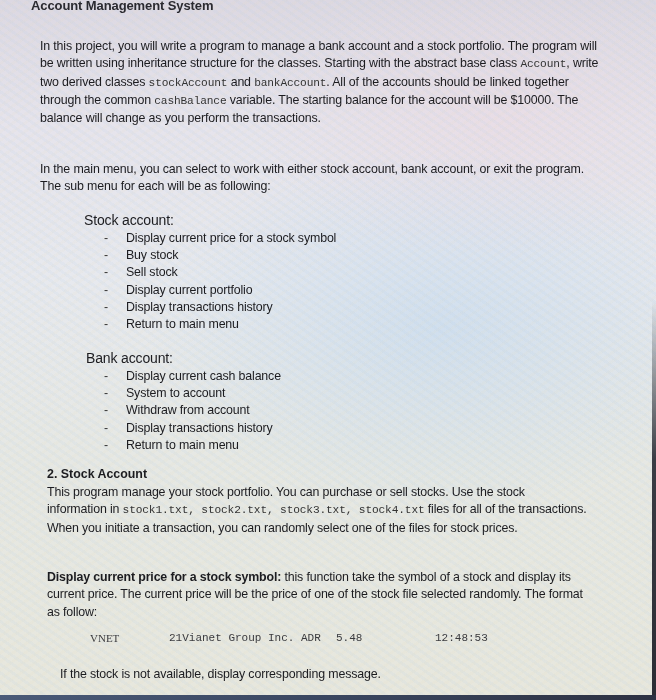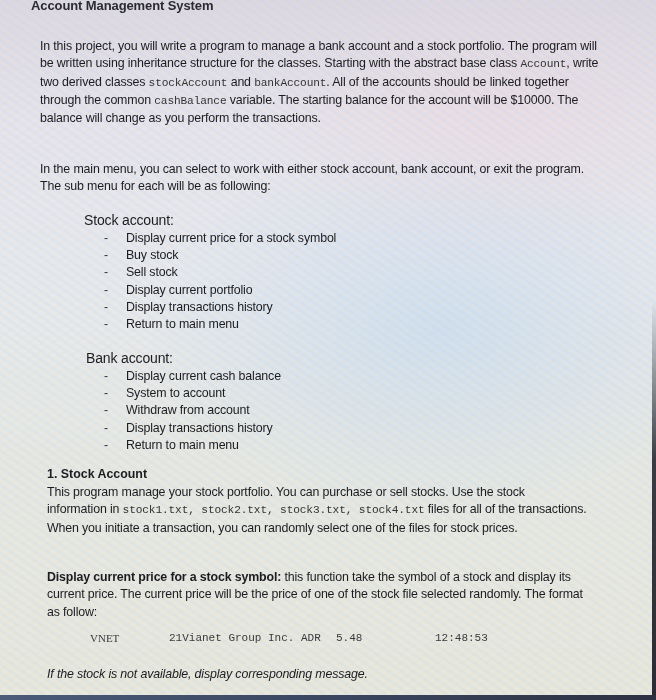--- a/index.html
+++ b/index.html
@@ -121,21 +121,21 @@
       font-family: "Liberation Mono", monospace;
       font-size: 11px;
       color: #3a3a3e;
       text-align: center;
     }
     .format-row span { position: absolute; top: 0; white-space: pre; }
     .fr-symbol { left: 43px; font-family: "Liberation Serif", serif; font-size: 11px; }
     .fr-name { left: 122px; }
     .fr-price { left: 280px; margin-left: 9px; }
     .fr-time { left: 343px; margin-left: 45px; }
-    .unavail { left: 47px; top: 666px; width: 540px; font-style: italic; }
+    .unavail { left: 60px; top: 666px; width: 540px; }
   </style>
 </head>
 <body>
 
 <div class="moire"></div>
 
 <div class="page">
 
   <div class="title">Account Management System</div>
 
@@ -155,21 +155,21 @@
 
   <div class="submenu-heading" style="left:86px; top:350px;">Bank account:</div>
   <ul class="menu-list" style="left:104px; top:368px;">
     <li><span class="dash">-</span><span>Display current cash balance</span></li>
     <li><span class="dash">-</span><span>System to account</span></li>
     <li><span class="dash">-</span><span>Withdraw from account</span></li>
     <li><span class="dash">-</span><span>Display transactions history</span></li>
     <li><span class="dash">-</span><span>Return to main menu</span></li>
   </ul>
 
-  <div class="section-heading">1. Stock Account</div>
+  <div class="section-heading">2. Stock Account</div>
 
   <div class="para stock-para"><span>This program manage your stock portfolio. You can purchase or sell stocks. Use the stock information in </span><span class="mono">stock1.txt, stock2.txt, stock3.txt, stock4.txt</span><span> files for all of the transactions. When you initiate a transaction, you can randomly select one of the files for stock prices.</span></div>
 
   <div class="para func-para"><b>Display current price for a stock symbol:</b><span> this function take the symbol of a stock and display its current price. The current price will be the price of one of the stock file selected randomly. The format as follow:</span></div>
 
   <div class="format-row">
     <span class="fr-symbol">VNET</span>
     <span class="fr-name">21Vianet Group Inc. ADR</span>
     <span class="fr-price">5.48</span>
     <span class="fr-time">12:48:53</span>

